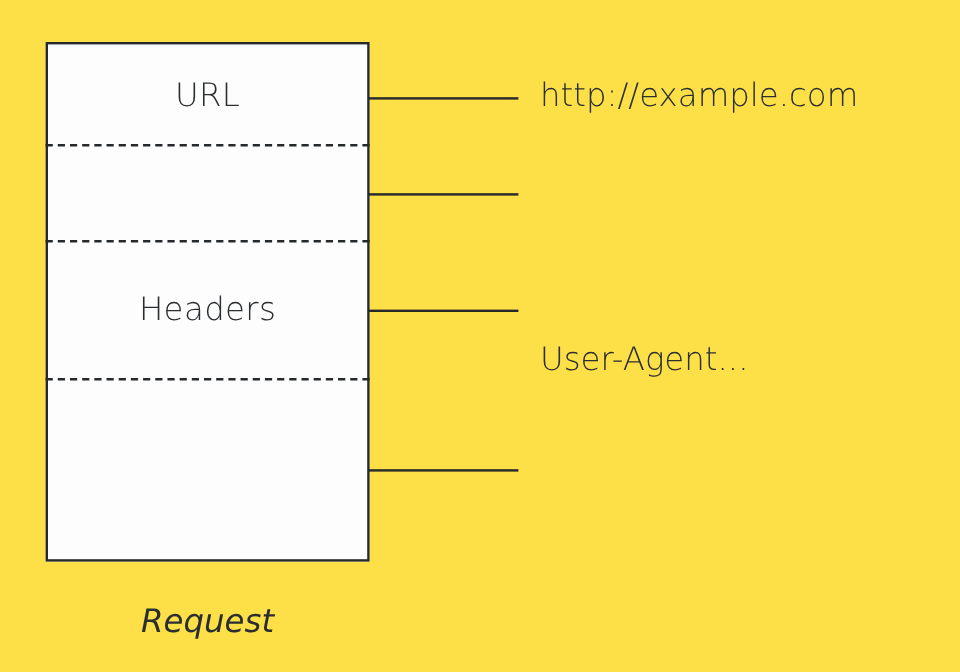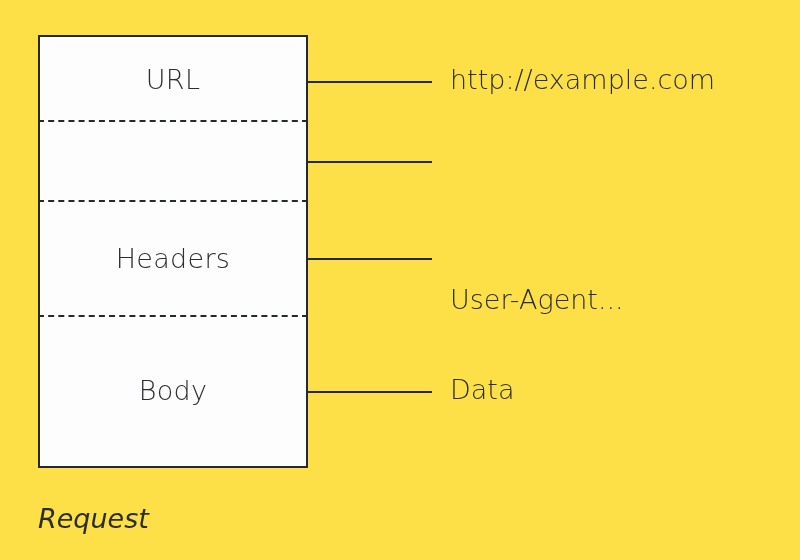--- a/index.html
+++ b/index.html
@@ -87,46 +87,45 @@
   .value-label.v-method  { top: 144px; }
   .value-label.v-headers { top: 243px; margin-top: 41px; }
   .value-label.v-body    { top: 374px; }
 
   
   .caption {
     position: absolute;
     left: 38px;
     top: 503px;
     width: 270px;
+    text-align: center;
     font-size: 27px;
     font-weight: 300;
     font-style: italic;
     color: #2b2e30;
     white-space: nowrap;
   }
 </style>
 </head>
 <body>
 
 <div id="stage">
 
   <div class="req-box"></div>
 
   <div class="divider d1"></div>
   <div class="divider d2"></div>
   <div class="divider d3"></div>
 
   <div class="section-label s-url">URL</div>
   <div class="section-label s-headers">Headers</div>
-  <div class="section-label s-body">Body</div>
 
   <div class="leader l-url"></div>
   <div class="leader l-method"></div>
   <div class="leader l-headers"></div>
   <div class="leader l-body"></div>
 
   <div class="value-label v-url">http://example.com</div>
   <div class="value-label v-headers">User-Agent...</div>
-  <div class="value-label v-body">Data</div>
 
   <div class="caption">Request</div>
 
 </div>
 
 </body></html>

